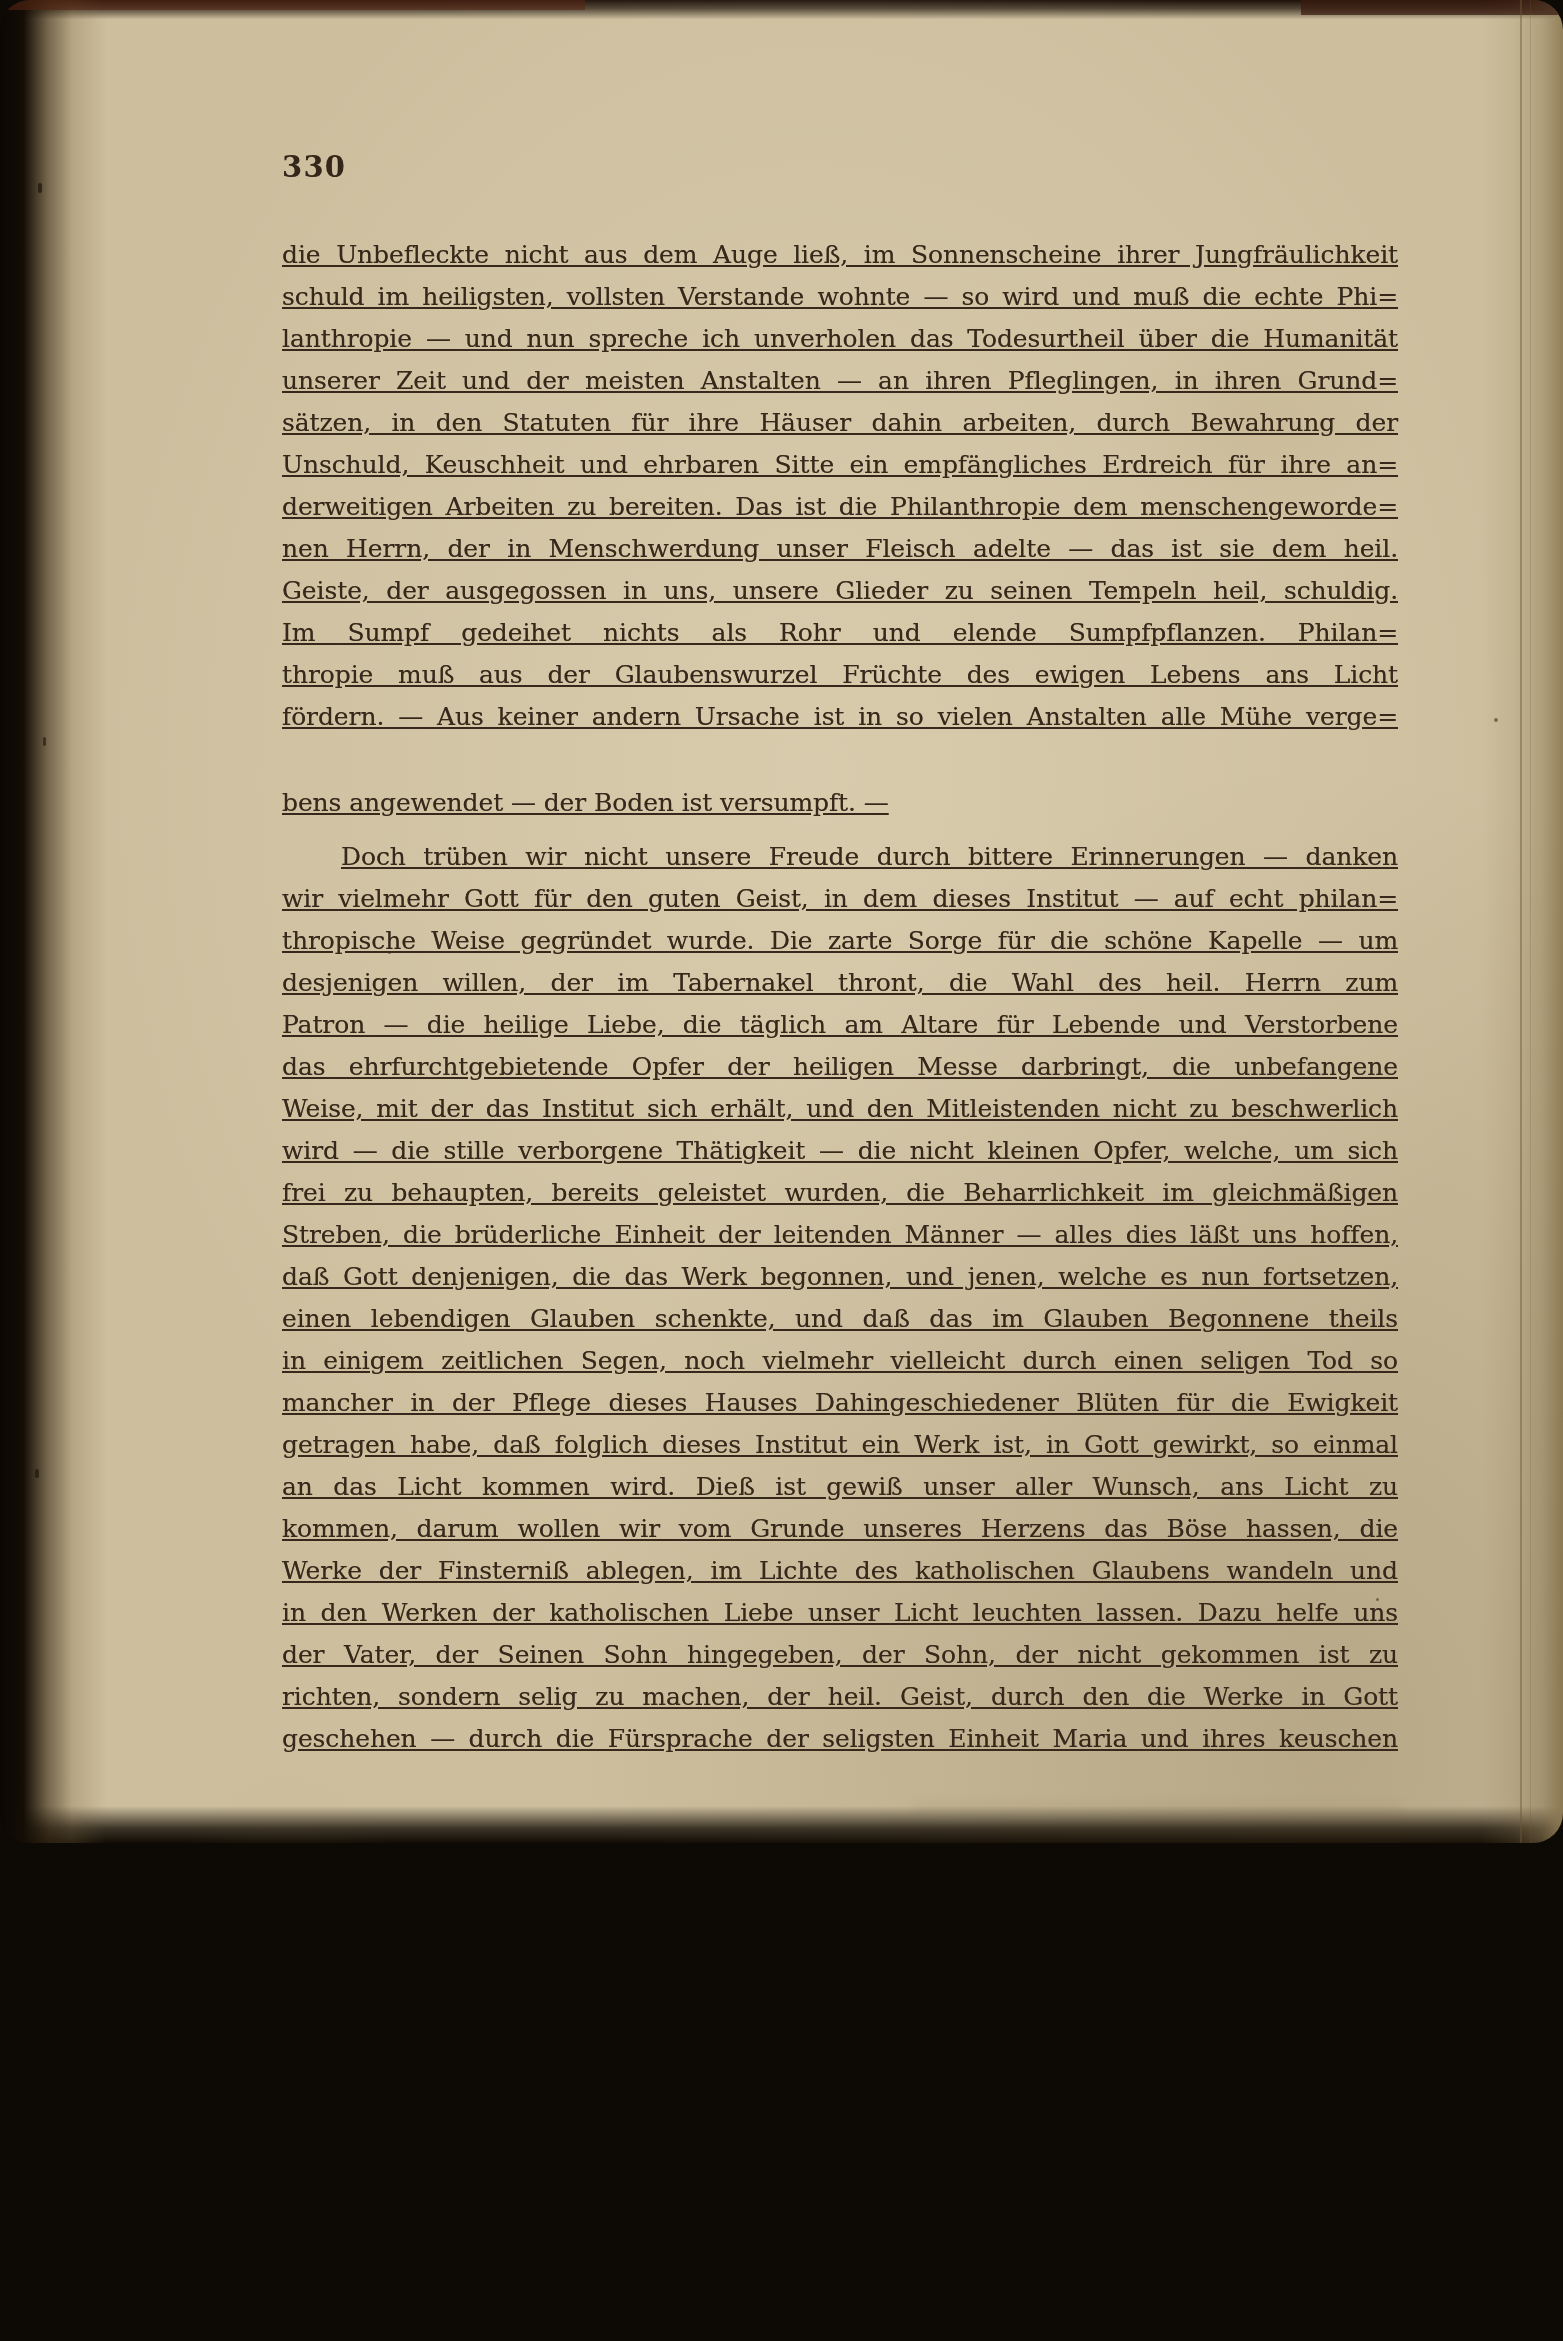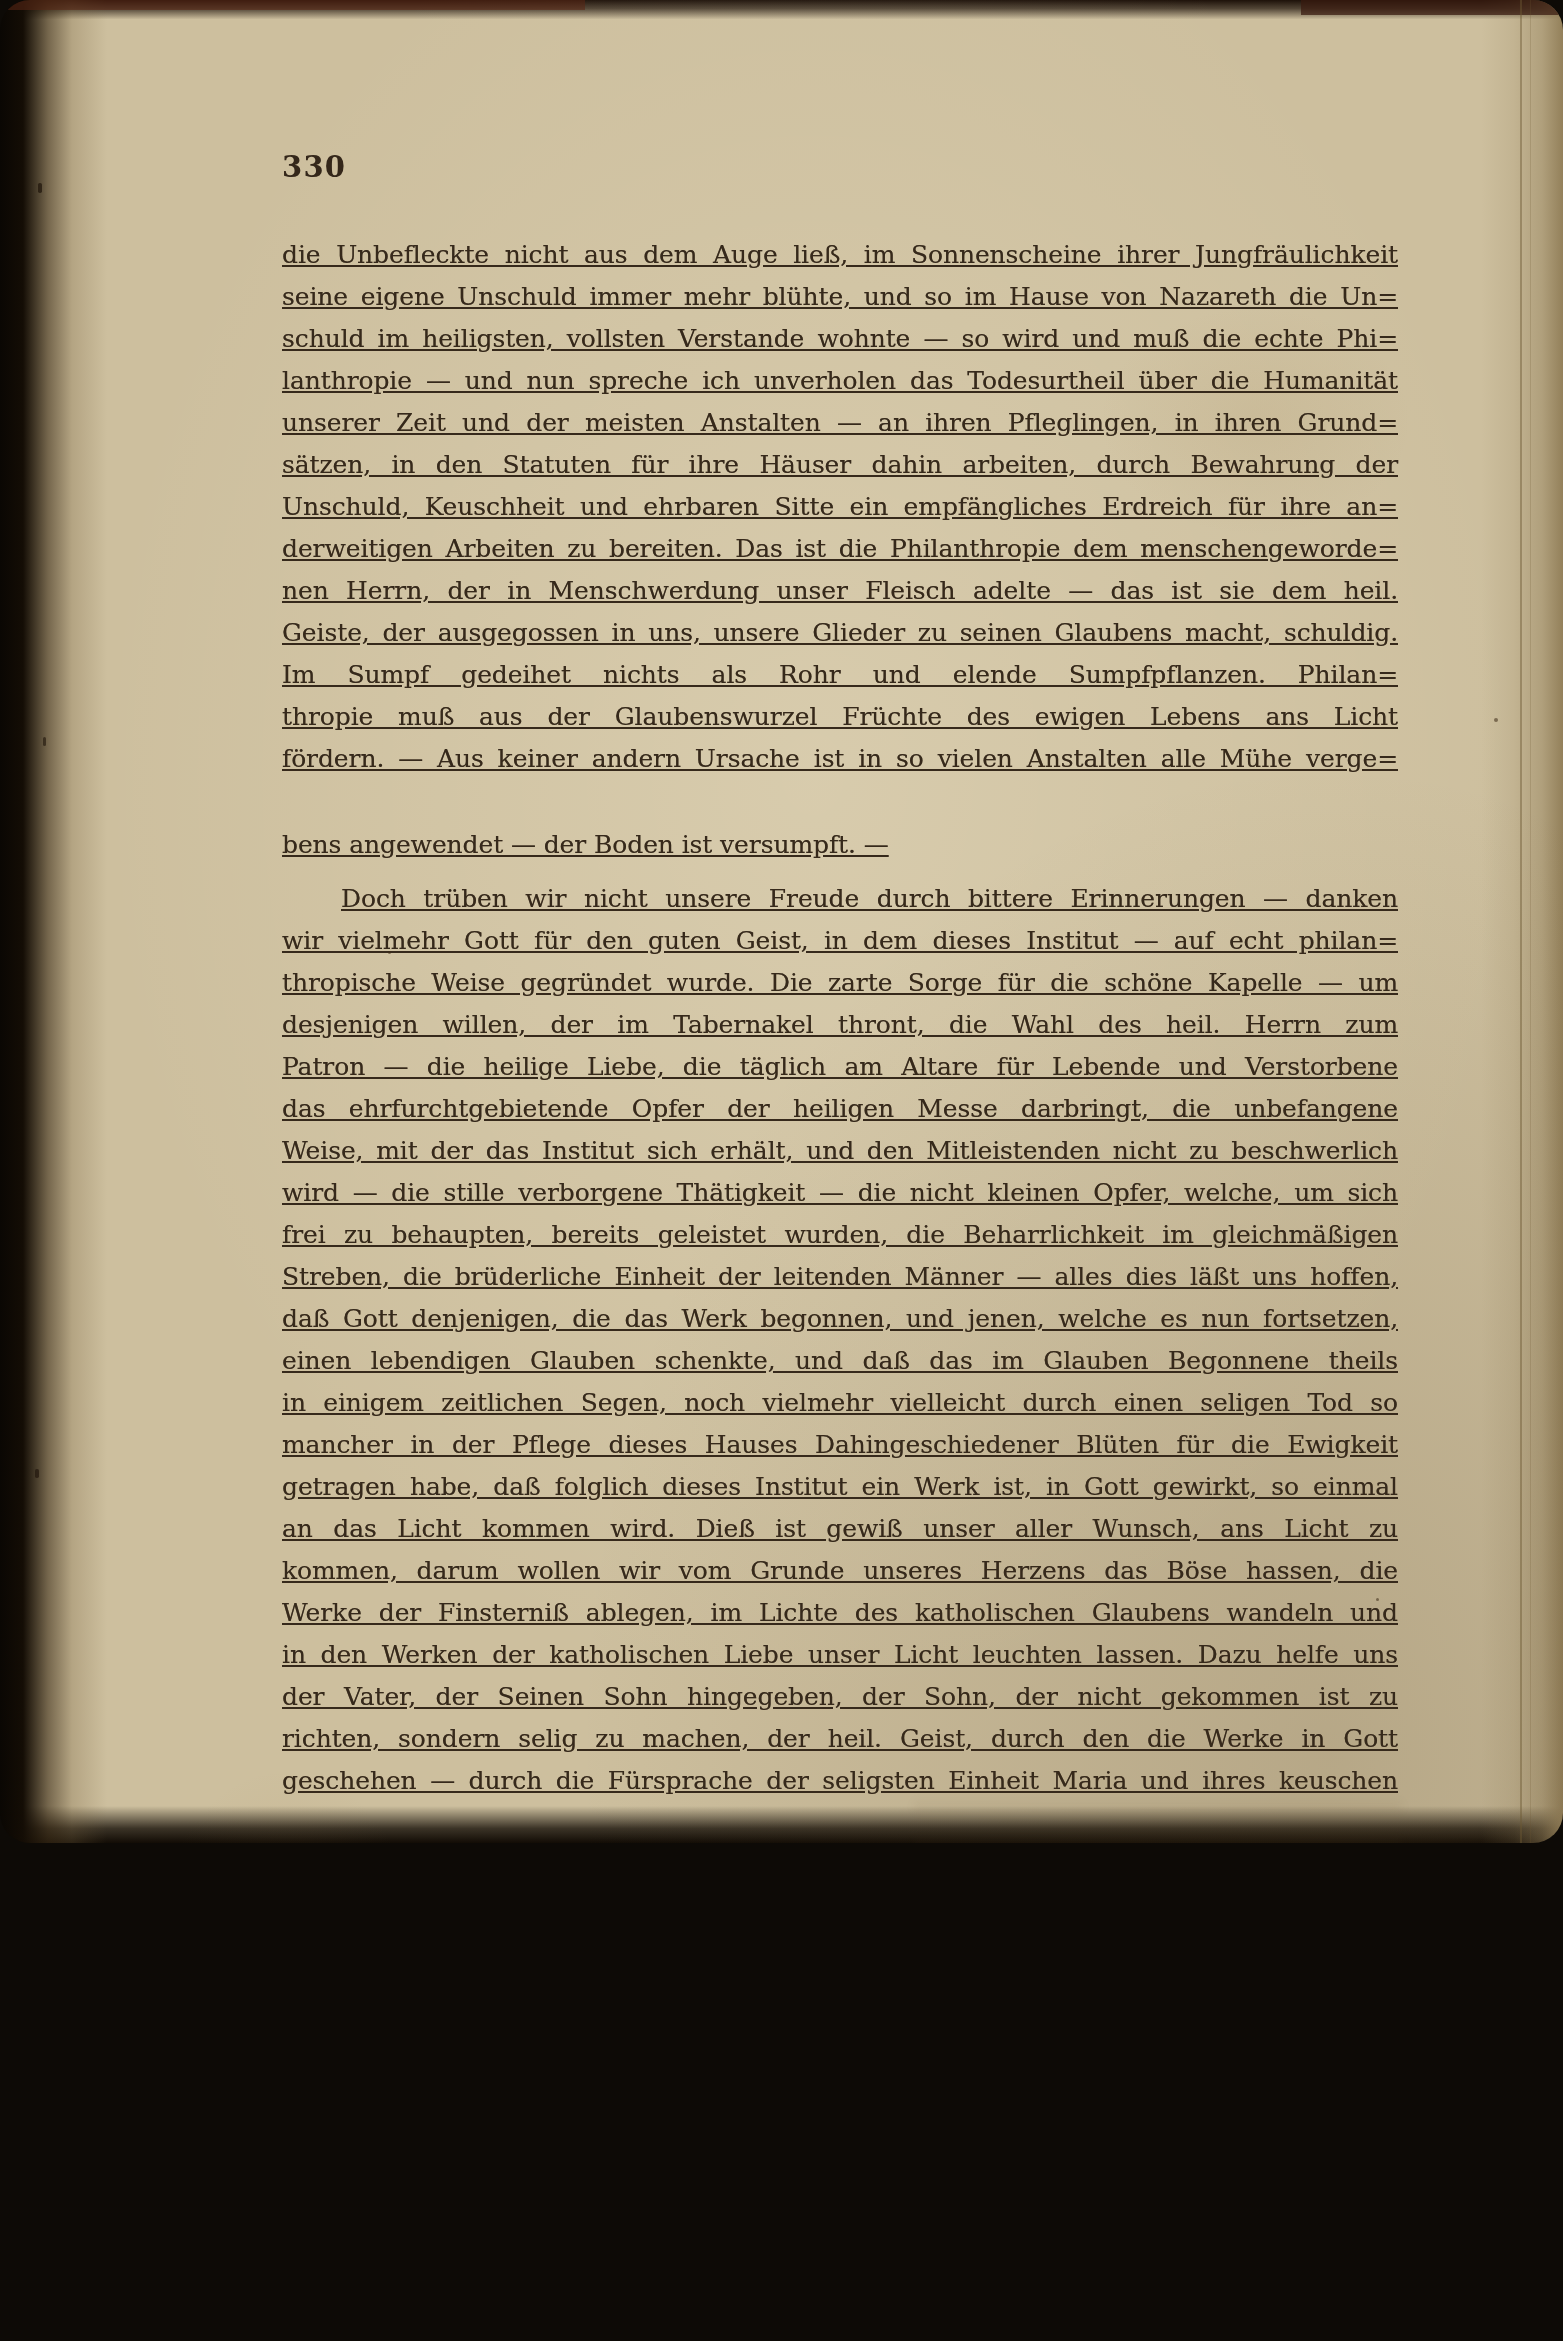--- a/index.html
+++ b/index.html
@@ -87,29 +87,28 @@
   <div class="page-edge-line"></div>
   <div class="page-edge-line2"></div>
 
   <div class="stain1"></div>
   <div class="stain2"></div>
 
   <div class="page-number">330</div>
 
   <div class="text-block">
       <div class="line">die Unbefleckte nicht aus dem Auge ließ, im Sonnenscheine ihrer Jungfräulichkeit</div>
-      <div class="line">seine eigene Unschuld immer mehr blühte, und so im Hause von Nazareth die Un=</div>
       <div class="line">schuld im heiligsten, vollsten Verstande wohnte — so wird und muß die echte Phi=</div>
       <div class="line">lanthropie — und nun spreche ich unverholen das Todesurtheil über die Humanität</div>
       <div class="line">unserer Zeit und der meisten Anstalten — an ihren Pfleglingen, in ihren Grund=</div>
       <div class="line">sätzen, in den Statuten für ihre Häuser dahin arbeiten, durch Bewahrung der</div>
       <div class="line">Unschuld, Keuschheit und ehrbaren Sitte ein empfängliches Erdreich für ihre an=</div>
       <div class="line">derweitigen Arbeiten zu bereiten. Das ist die Philanthropie dem menschengeworde=</div>
       <div class="line">nen Herrn, der in Menschwerdung unser Fleisch adelte — das ist sie dem heil.</div>
-      <div class="line">Geiste, der ausgegossen in uns, unsere Glieder zu seinen Glaubens macht, schuldig.</div>
+      <div class="line">Geiste, der ausgegossen in uns, unsere Glieder zu seinen Tempeln heil, schuldig.</div>
       <div class="line">Im Sumpf gedeihet nichts als Rohr und elende Sumpfpflanzen. Philan=</div>
       <div class="line">thropie muß aus der Glaubenswurzel Früchte des ewigen Lebens ans Licht</div>
       <div class="line">fördern. — Aus keiner andern Ursache ist in so vielen Anstalten alle Mühe verge=</div>
       <div class="line para-end">bens angewendet — der Boden ist versumpft. —</div>
       <div class="line indent">Doch trüben wir nicht unsere Freude durch bittere Erinnerungen — danken</div>
       <div class="line">wir vielmehr Gott für den guten Geist, in dem dieses Institut — auf echt philan=</div>
       <div class="line">thropische Weise gegründet wurde. Die zarte Sorge für die schöne Kapelle — um</div>
       <div class="line">desjenigen willen, der im Tabernakel thront, die Wahl des heil. Herrn zum</div>
       <div class="line">Patron — die heilige Liebe, die täglich am Altare für Lebende und Verstorbene</div>
       <div class="line">das ehrfurchtgebietende Opfer der heiligen Messe darbringt, die unbefangene</div>

